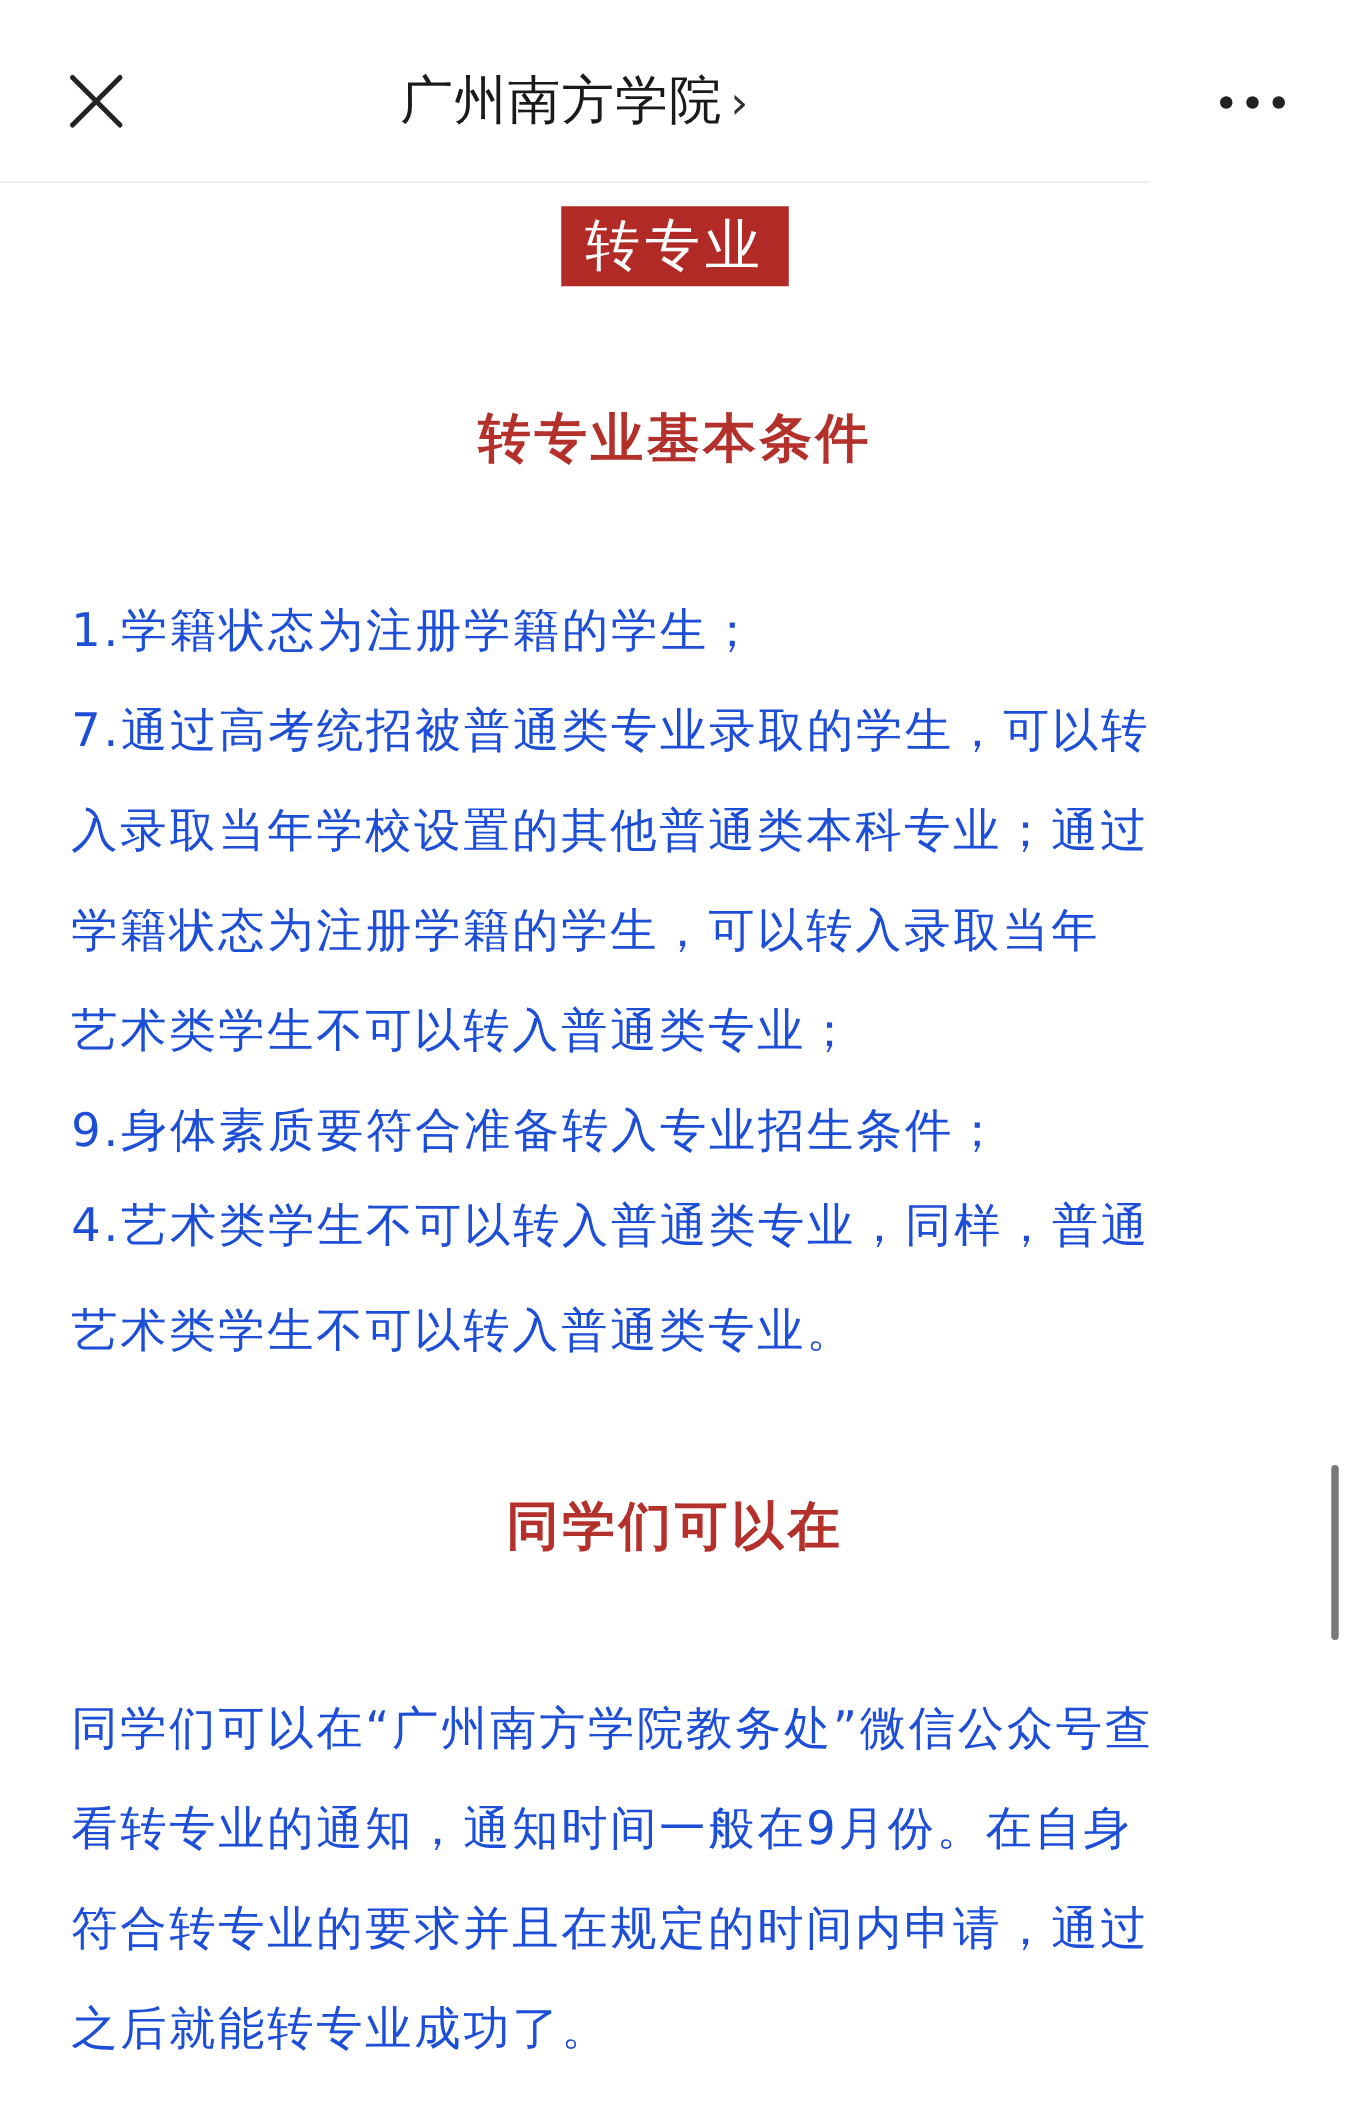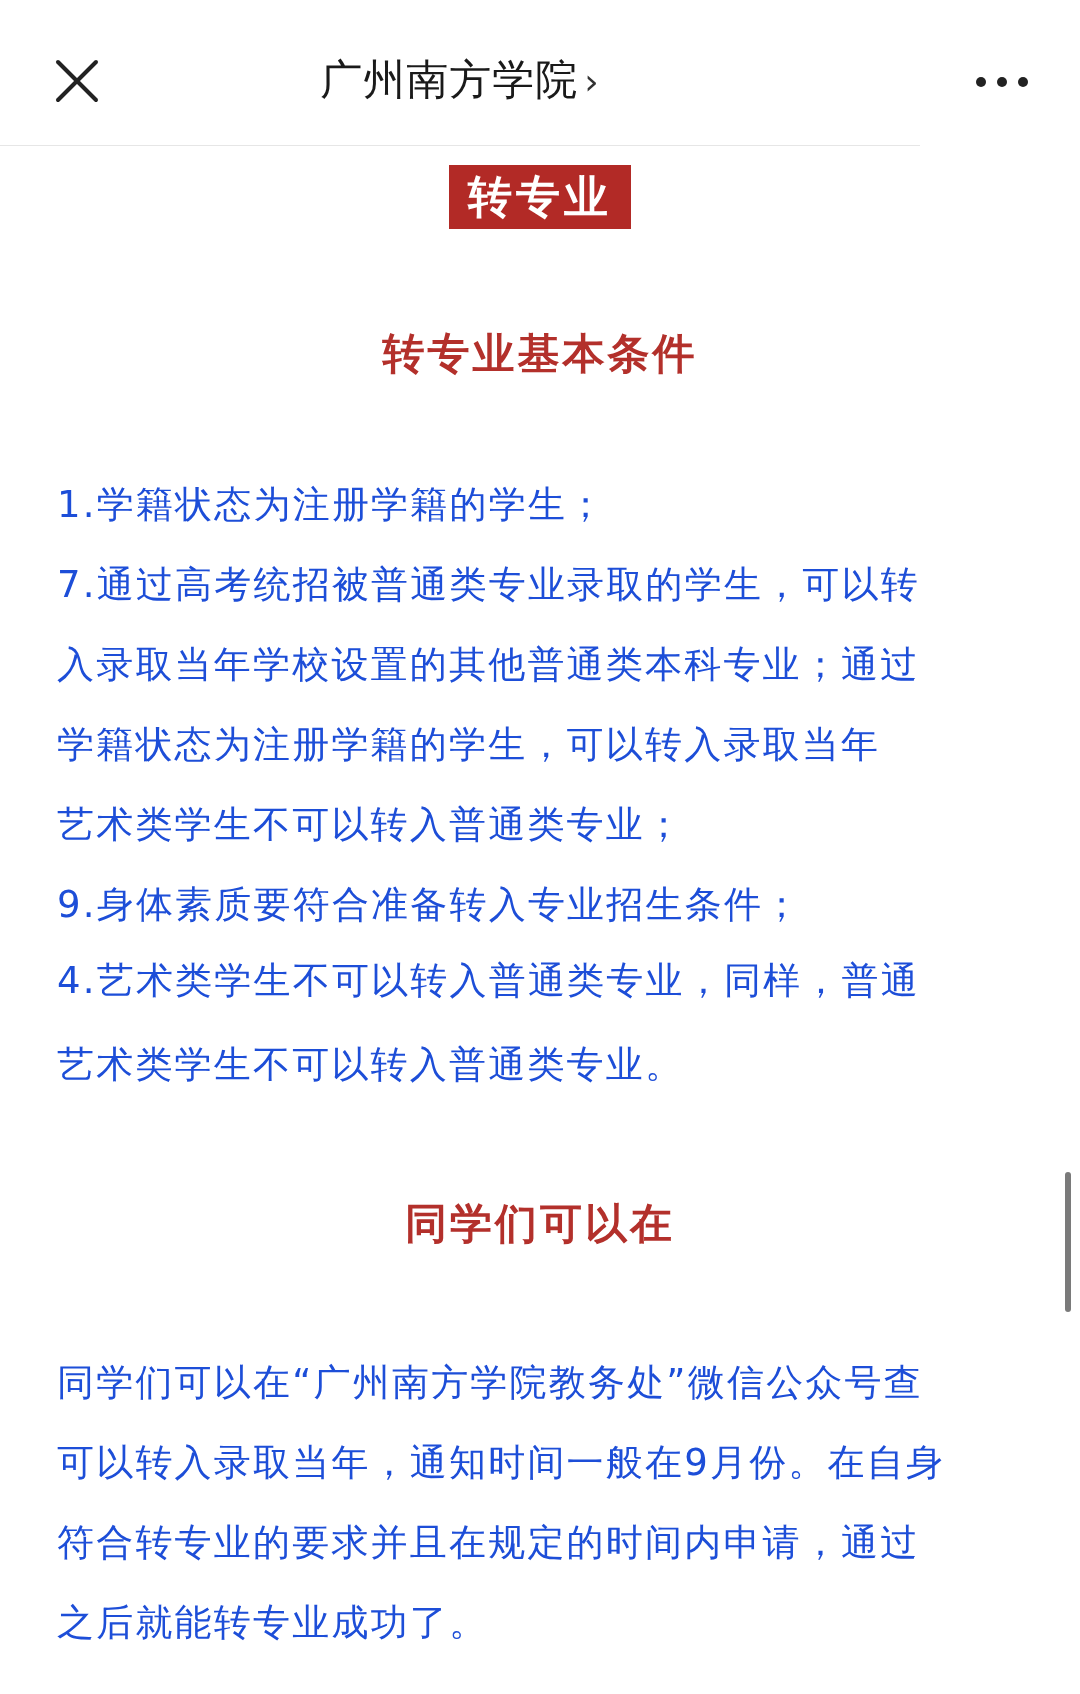--- a/index.html
+++ b/index.html
@@ -21,26 +21,26 @@
   }
   .nav-title .chev { font-size: 36px; margin-left: 6px; color: #333; }
   .more-btn {
     position: absolute; left: 976px; top: 60px; width: 52px; height: 20px; cursor: pointer;
     display: flex; justify-content: space-between; align-items: center;
   }
   .more-btn span { width: 10px; height: 10px; border-radius: 50%; background: #222; display: block; }
 
   .banner {
     position: absolute; left: 449px; top: 165px; width: 182px; height: 64px;
-    background: #b22a26; color: #fff; font-weight: bold; font-size: 44px;
+    background: #b22a26; color: #fff; font-weight: normal; font-size: 44px;
     line-height: 64px; text-align: center; letter-spacing: 4px;
   }
   .section-heading {
     position: absolute; left: 0; right: 0; text-align: center;
-    color: #b3302b; font-weight: bold; font-size: 42px; letter-spacing: 3px; line-height: 56px;
+    color: #b3302b; font-weight: bold; font-size: 42px; letter-spacing: 3px; line-height: 56px; font-family: Liberation Mono, monospace;
   }
   .body-line {
     position: absolute; left: 57px; width: 970px;
     font-size: 37px; line-height: 50px; color: #1d4ed8; letter-spacing: 2.2px; white-space: nowrap;
   }
   .scrollbar {
     position: absolute; left: 1065px; top: 1172px; width: 6px; height: 140px;
     background: #7a7a7a; border-radius: 3px;
   }
 </style>
@@ -73,17 +73,17 @@
 <div class="body-line" style="top:640px">入录取当年学校设置的其他普通类本科专业；通过</div>
 <div class="body-line" style="top:720px">学籍状态为注册学籍的学生，可以转入录取当年</div>
 <div class="body-line" style="top:800px">艺术类学生不可以转入普通类专业；</div>
 <div class="body-line" style="top:880px">9.身体素质要符合准备转入专业招生条件；</div>
 <div class="body-line" style="top:956px">4.艺术类学生不可以转入普通类专业，同样，普通</div>
 <div class="body-line" style="top:1040px">艺术类学生不可以转入普通类专业。</div>
 
 <div class="section-heading" style="top:1196px">同学们可以在</div>
 
 <div class="body-line" style="top:1358px">同学们可以在“广州南方学院教务处”微信公众号查</div>
-<div class="body-line" style="top:1438px">可以转入录取当年，通知时间一般在9月份。在自身</div>
+<div class="body-line" style="top:1438px">看转专业的通知，通知时间一般在9月份。在自身</div>
 <div class="body-line" style="top:1518px">符合转专业的要求并且在规定的时间内申请，通过</div>
 <div class="body-line" style="top:1598px">之后就能转专业成功了。</div>
 
 <div class="scrollbar"></div>
 
 </body></html>

